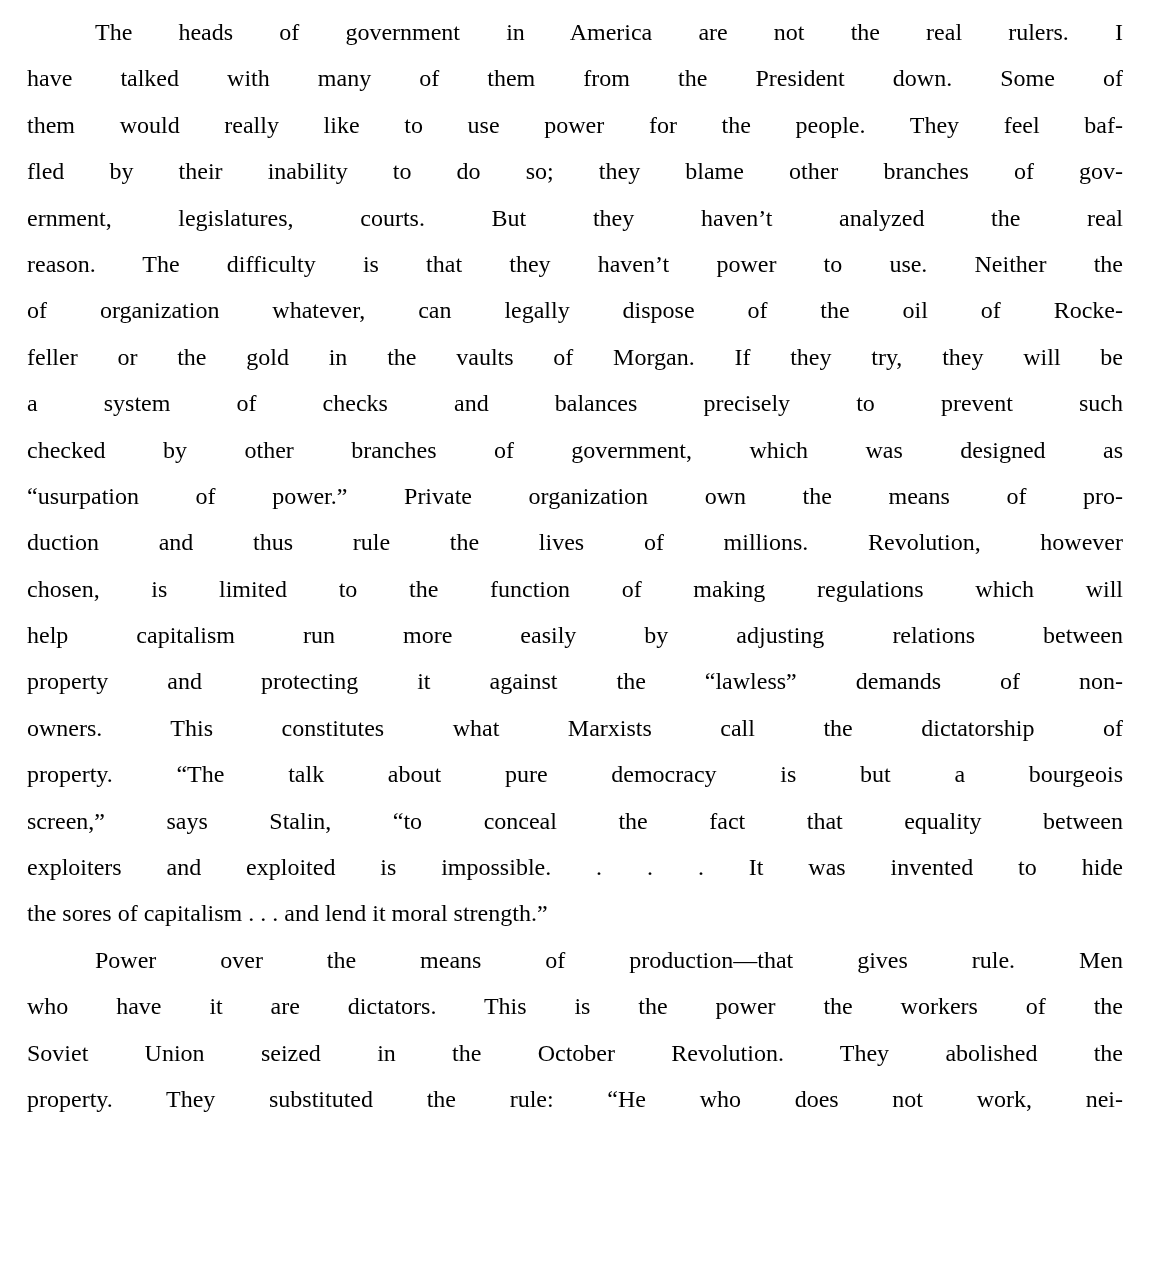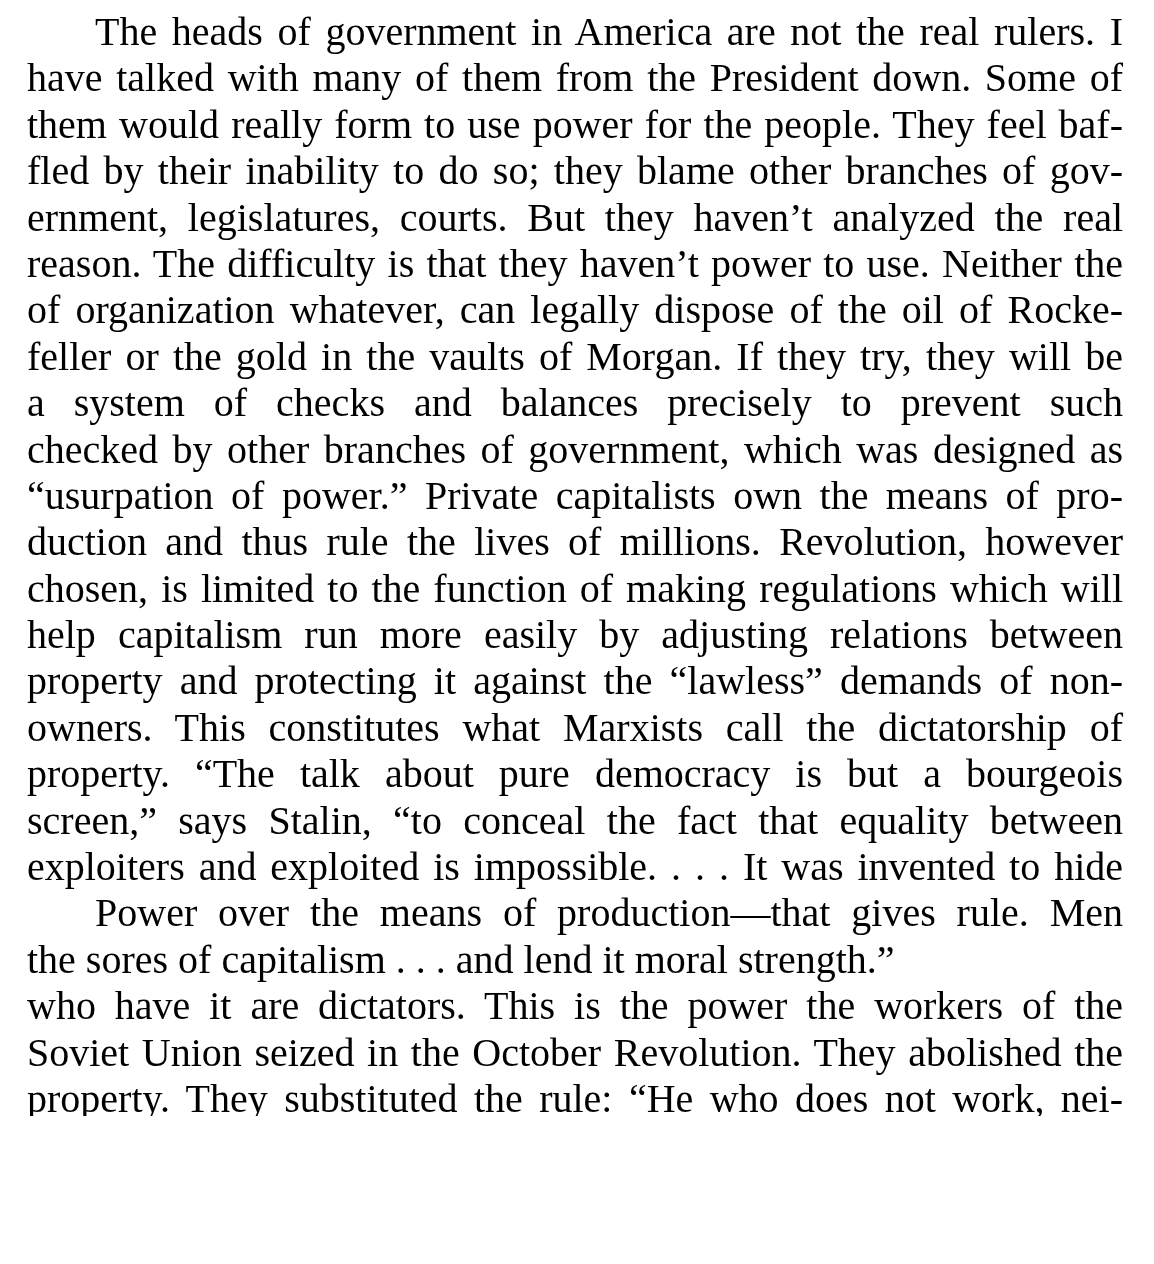--- a/index.html
+++ b/index.html
@@ -9,21 +9,21 @@
   }
   .page {
     position: relative;
     width: 1154px;
     height: 1116px;
     background: #ffffff;
     color: #000000;
     box-sizing: border-box;
     padding: 9px 31px 0 27px;
     font-family: "Liberation Serif", "DejaVu Serif", serif;
-    font-size: 40px;
+    font-size: 24px;
     line-height: 46.4px;
     overflow: hidden;
   }
   .text-line {
     text-align: justify;
     text-align-last: justify;
     white-space: normal;
     height: 46.4px;
     overflow: visible;
   }
@@ -33,36 +33,36 @@
   .text-line.para-last {
     text-align-last: left;
   }
 </style>
 </head>
 <body>
 
 <div class="page" style="background: rgb(255, 255, 255); color: rgb(0, 0, 0);">
     <div class="text-line para-first">The heads of government in America are not the real rulers. I</div>
     <div class="text-line">have talked with many of them from the President down. Some of</div>
-    <div class="text-line">them would really form to use power for the people. They feel baf-</div>
+    <div class="text-line">them would really like to use power for the people. They feel baf-</div>
     <div class="text-line">fled by their inability to do so; they blame other branches of gov-</div>
     <div class="text-line">ernment, legislatures, courts. But they haven’t analyzed the real</div>
     <div class="text-line">reason. The difficulty is that they haven’t power to use. Neither the</div>
     <div class="text-line">of organization whatever, can legally dispose of the oil of Rocke-</div>
     <div class="text-line">feller or the gold in the vaults of Morgan. If they try, they will be</div>
     <div class="text-line">a system of checks and balances precisely to prevent such</div>
     <div class="text-line">checked by other branches of government, which was designed as</div>
-    <div class="text-line">“usurpation of power.” Private capitalists own the means of pro-</div>
+    <div class="text-line">“usurpation of power.” Private organization own the means of pro-</div>
     <div class="text-line">duction and thus rule the lives of millions. Revolution, however</div>
     <div class="text-line">chosen, is limited to the function of making regulations which will</div>
     <div class="text-line">help capitalism run more easily by adjusting relations between</div>
     <div class="text-line">property and protecting it against the “lawless” demands of non-</div>
     <div class="text-line">owners. This constitutes what Marxists call the dictatorship of</div>
     <div class="text-line">property. “The talk about pure democracy is but a bourgeois</div>
     <div class="text-line">screen,” says Stalin, “to conceal the fact that equality between</div>
     <div class="text-line">exploiters and exploited is impossible. . . . It was invented to hide</div>
+    <div class="text-line para-last">the sores of capitalism . . . and lend it moral strength.”</div>
     <div class="text-line para-first">Power over the means of production—that gives rule. Men</div>
-    <div class="text-line para-last">the sores of capitalism . . . and lend it moral strength.”</div>
     <div class="text-line">who have it are dictators. This is the power the workers of the</div>
     <div class="text-line">Soviet Union seized in the October Revolution. They abolished the</div>
     <div class="text-line">property. They substituted the rule: “He who does not work, nei-</div>
     <div class="text-line para-last">ther shall he eat.”</div>
   </div>
 
 </body></html>

